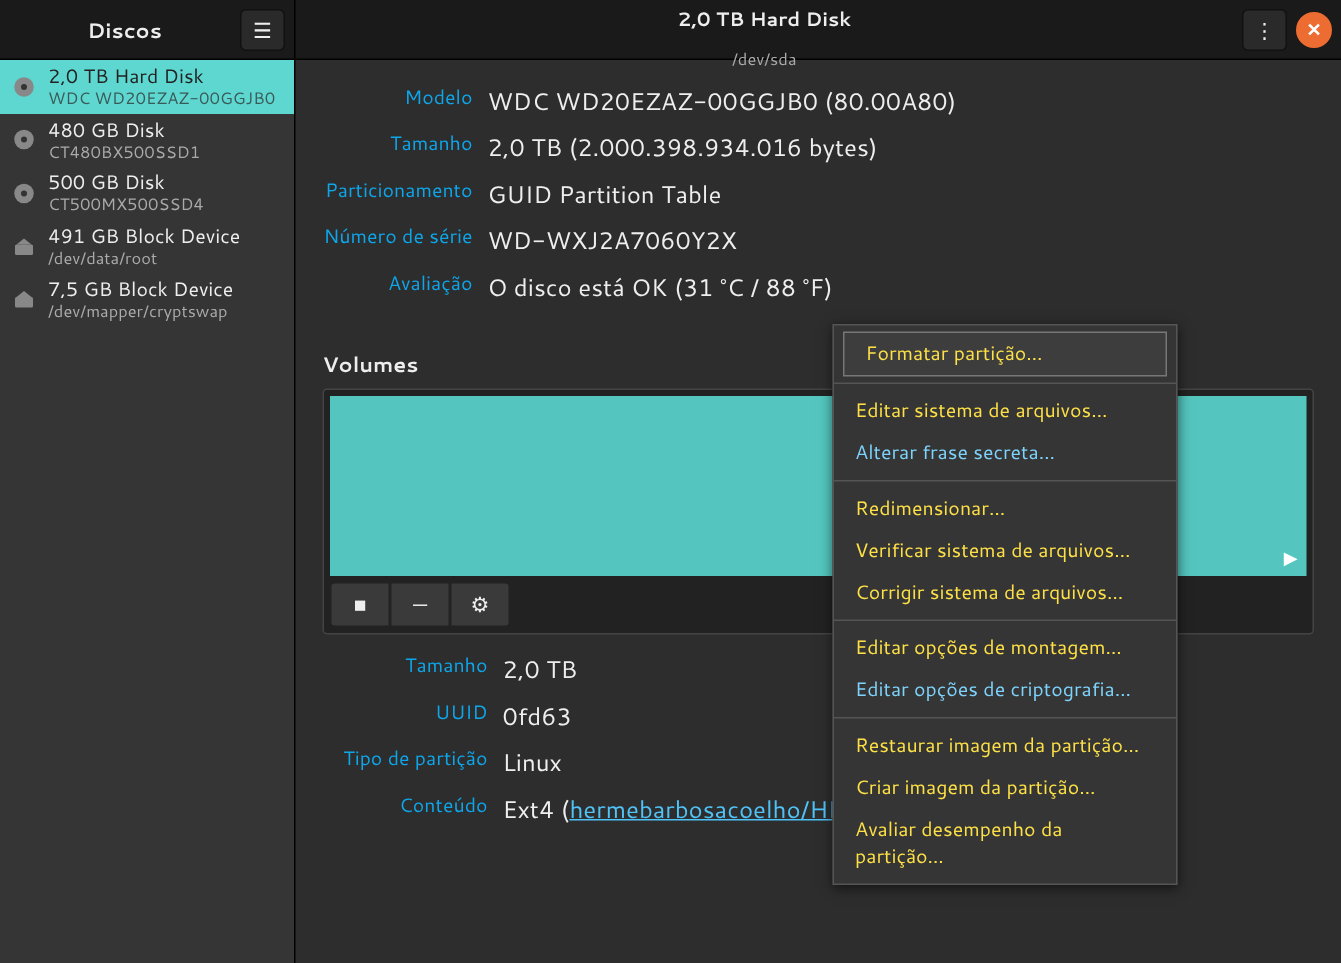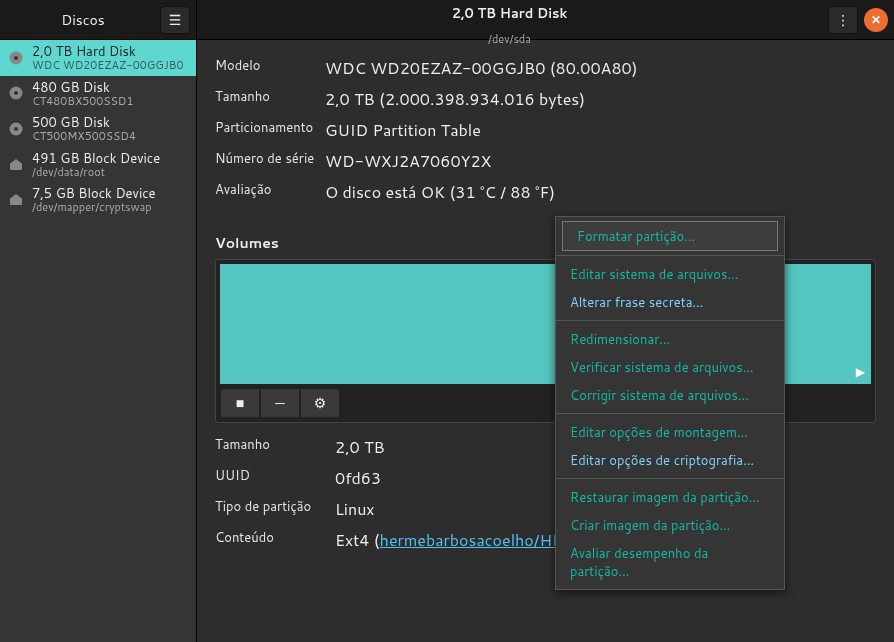--- a/index.html
+++ b/index.html
@@ -20,21 +20,21 @@
     border-bottom: 1px solid #000;
   }
   .titlebar-left {
     width: 197px;
     display: flex;
     align-items: center;
     padding: 0 6px;
     height: 100%;
     border-right: 1px solid #000;
   }
-  .titlebar-left .title { font-weight: normal; flex: 1; text-align: center; }
+  .titlebar-left .title { font-weight: bold; flex: 1; text-align: center; }
   .titlebar-center {
     flex: 1;
     text-align: center;
     line-height: 1.1;
   }
   .titlebar-center .main { font-weight: bold; font-size: 13px; }
   .titlebar-center .sub { font-size: 11px; color: #aaa; }
   .titlebar-right {
     display: flex;
     align-items: center;
@@ -86,21 +86,21 @@
   .disk-item .sub { font-size: 11px; color: #aaa; white-space: nowrap; }
   .disk-item.selected .sub { color: #3a5a58; }
   .main {
     flex: 1;
     padding: 12px 18px;
     overflow: auto;
     position: relative;
   }
   .info-table { width: 100%; margin-bottom: 16px; }
   .info-row { display: flex; padding: 4px 0; }
-  .info-label { width: 110px; text-align: left; color: #e5e5e5; padding-right: 10px; font-size: 13px; }
+  .info-label { width: 110px; text-align: right; color: #0ea5e9; padding-right: 10px; font-size: 13px; }
   .info-value { flex: 1; font-size: 16px; }
   .section-title { font-weight: bold; margin: 26px 0 6px 0; font-size: 14px; }
   .volumes-box {
     background: #222;
     border: 1px solid #444;
     border-radius: 3px;
     margin-bottom: 6px;
   }
   .volume-bar {
     height: 120px;
@@ -152,21 +152,21 @@
     background: #353535;
     border: 1px solid #555;
     box-shadow: 0 2px 8px rgba(0,0,0,.6);
     padding: 4px 0;
     z-index: 100;
   }
   .menu-item {
     padding: 5px 14px;
     font-size: 13px;
     cursor: pointer;
-    color: #14b8a6;
+    color: #fde047;
   }
   .menu-item.highlight {
     margin: 0 6px;
     border: 1px solid #777;
     background: #3d3d3d;
   }
   .menu-item.disabled { color: #7dd3fc; cursor: default; }
   .menu-sep { height: 1px; background: #555; margin: 4px 0; }
 </style>
 </head>

